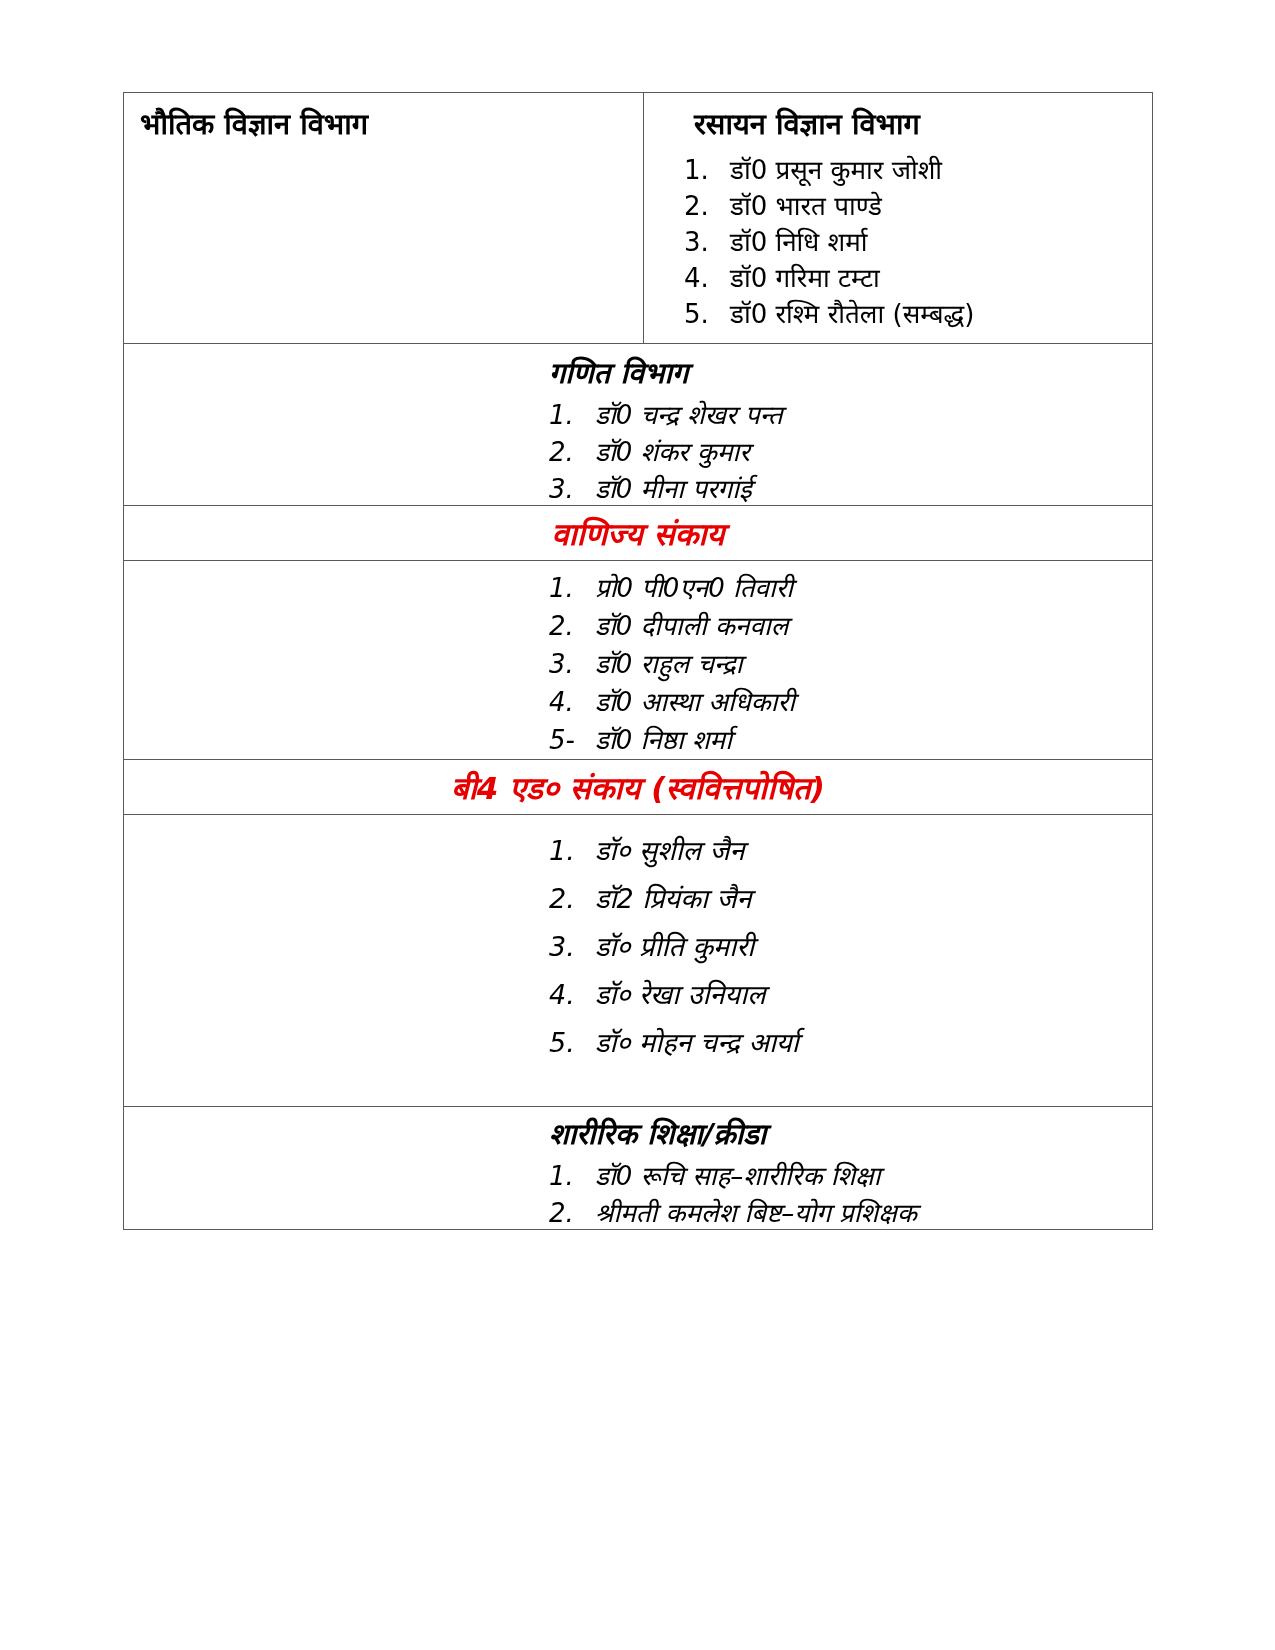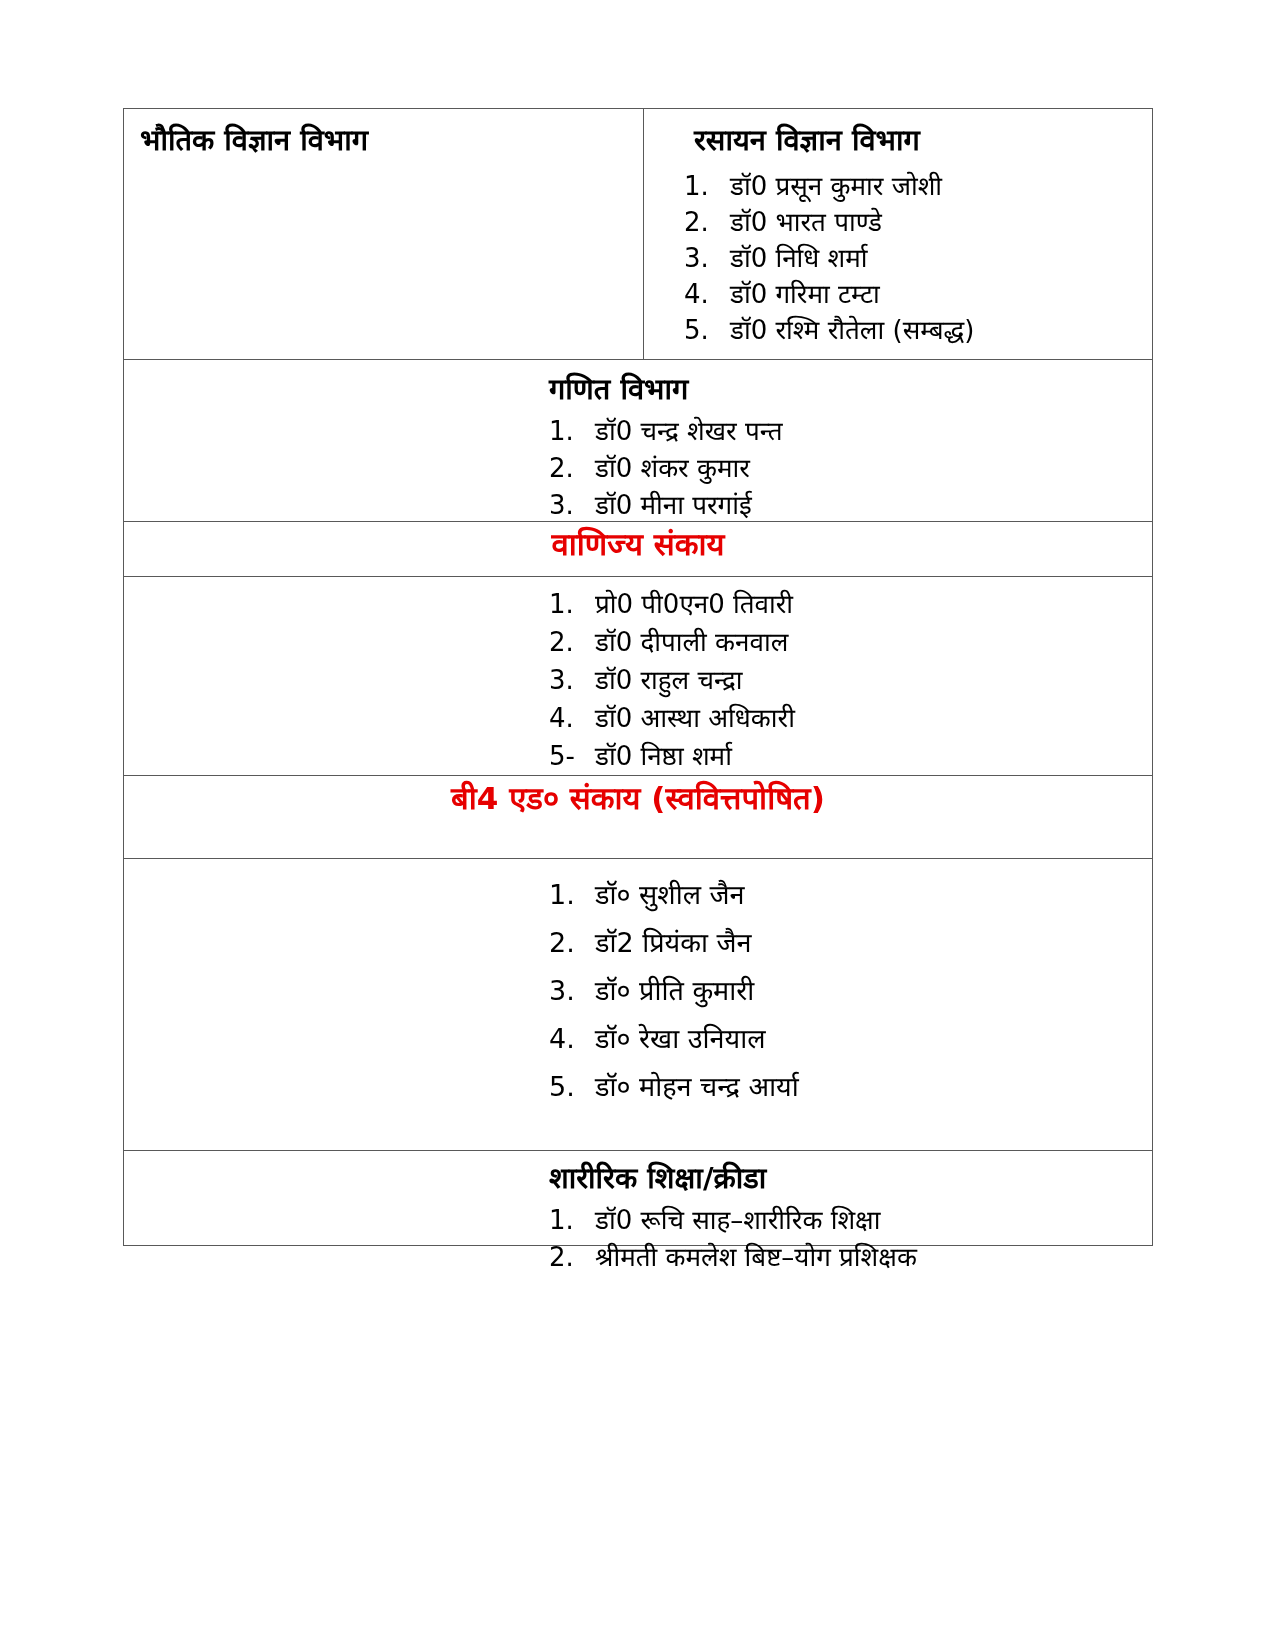--- a/index.html
+++ b/index.html
@@ -4,46 +4,46 @@
 <style>
   html,body{margin:0;padding:0;}
   body{
     width:1275px;height:1650px;
     background:var(--background,#ffffff);
     font-family:"DejaVu Sans","Liberation Sans",sans-serif;
     color:var(--text,#000000);
     position:relative;
   }
   .faculty-table{
-    position:absolute;left:123px;top:108px;width:1030px;height:1138px;
+    position:absolute;left:123px;top:92px;width:1030px;height:1138px;
     border:1px solid var(--border,#595959);
     box-sizing:border-box;
   }
   .trow{box-sizing:border-box;overflow:hidden;}
-  .trow + .trow{border-top:1px solid var(--border,#595959);}
+  .trow + .trow{border-top:1px solid var(--border,#595959);font-style:italic;}
   .row-two-col{height:250px;display:flex;}
   .cell{box-sizing:border-box;overflow:hidden;}
   .cell-left{width:520px;border-right:1px solid var(--border,#595959);padding:6px 0 0 16px;}
   .cell-right{flex:1;padding:6px 0 0 50px;}
   .dept-title{font-size:29px;font-weight:bold;margin:4px 0 10px 0;}
   .cell-left .dept-title{margin-left:0;}
   .cell-left .list{padding-left:19px;}
   .cell-right .list{padding-left:-0px;margin-left:-10px;}
   .item{font-size:26px;line-height:36px;white-space:nowrap;}
   .num{display:inline-block;min-width:46px;}
   .row-math{height:162px;padding:6px 0 0 425px;}
   .row-math .item{line-height:37px;}
-  .row-red{height:55px;display:flex;align-items:flex-start;justify-content:center;}
+  .row-red{height:55px;display:flex;align-items:center;justify-content:center;}
   .red-heading{
     color:var(--red,#e60000);
     font-size:31px;font-weight:bold;text-align:center;
   }
   .row-commerce{height:199px;padding:8px 0 0 425px;}
   .row-commerce .item{line-height:38px;}
-  .row-bed{height:292px;padding:12px 0 0 425px;margin-top:28px;}
+  .row-bed{height:292px;padding:12px 0 0 425px;}
   .row-bed .item{line-height:48px;font-size:27px;}
   .row-pe{height:126px;padding:4px 0 0 425px;}
   .row-pe .item{line-height:37px;}
   .row-math .dept-title,.row-pe .dept-title{margin:2px 0 6px 0;}
 </style>
 </head>
 <body>
 
 <div class="faculty-table">
 

